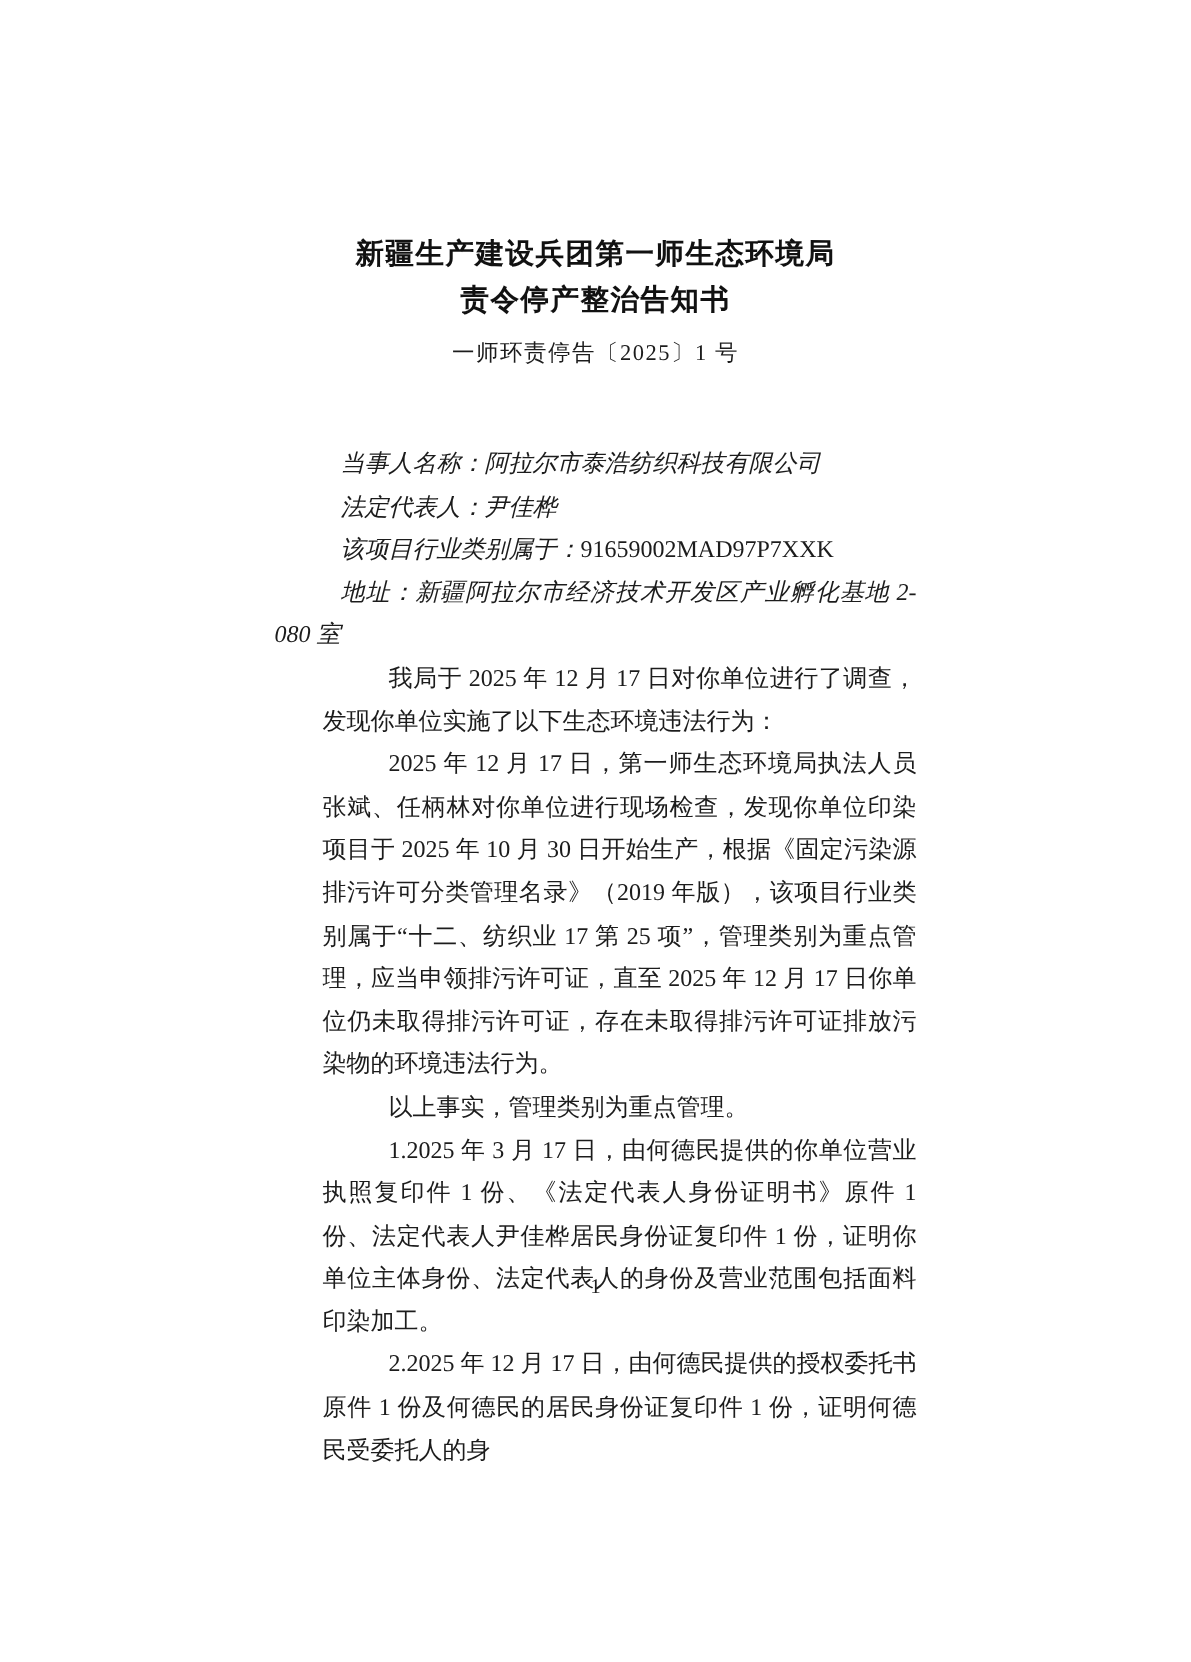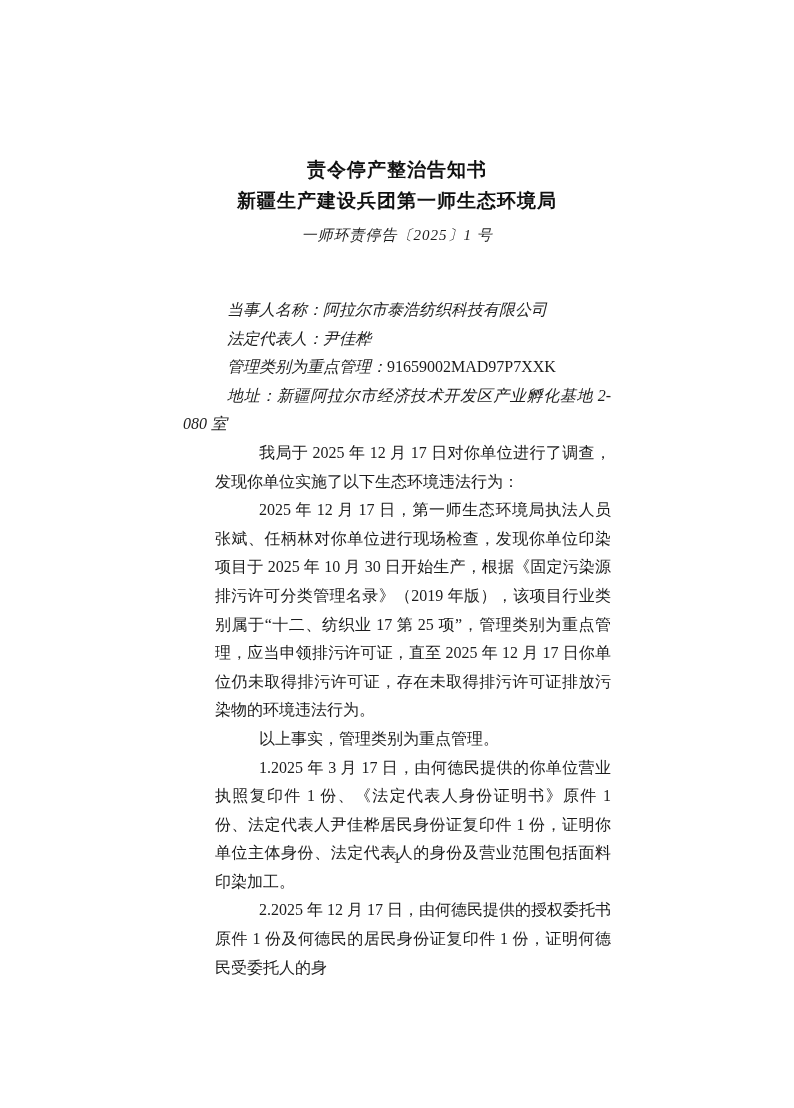--- a/index.html
+++ b/index.html
@@ -29,21 +29,20 @@
     color: #111111;
   }
   .doc-title .title-line { display: block; }
   .doc-number {
     position: absolute;
     top: 226px;
     left: 0;
     width: 100%;
     text-align: center;
     font-size: 15px;
-    font-style: italic; 
     letter-spacing: 1px;
     color: #1c1c1c;
   }
   .content {
     position: absolute;
     top: 296px;
     left: 183px;
     width: 428px;
     font-size: 16px;
     line-height: 28.6px;
@@ -68,33 +67,33 @@
     font-size: 14px;
     color: #1c1c1c;
   }
 </style>
 </head>
 <body>
 
 <div class="page">
 
   <h1 class="doc-title">
+    <span class="title-line">新疆生产建设兵团第一师生态环境局</span>
     <span class="title-line">责令停产整治告知书</span>
-    <span class="title-line">新疆生产建设兵团第一师生态环境局</span>
   </h1>
 
   <div class="doc-number">一师环责停告〔2025〕1 号</div>
 
   <div class="content">
 
     <p class="info-line"><span>当事人名称：</span><span>阿拉尔市泰浩纺织科技有限公司</span></p>
 
     <p class="info-line"><span>法定代表人：</span><span>尹佳桦</span></p>
 
-    <p class="info-line"><span>管理类别为重点管理：</span><span class="latin">91659002MAD97P7XXK</span></p>
+    <p class="info-line"><span>该项目行业类别属于：</span><span class="latin">91659002MAD97P7XXK</span></p>
 
     <p class="info-line"><span>地址：</span><span>新疆阿拉尔市经济技术开发区产业孵化基地 2-080 室</span></p>
 
     <p class="para">我局于 2025 年 12 月 17 日对你单位进行了调查，发现你单位实施了以下生态环境违法行为：</p>
 
     <p class="para">2025 年 12 月 17 日，第一师生态环境局执法人员张斌、任柄林对你单位进行现场检查，发现你单位印染项目于 2025 年 10 月 30 日开始生产，根据《固定污染源排污许可分类管理名录》（2019 年版），该项目行业类别属于“十二、纺织业 17 第 25 项”，管理类别为重点管理，应当申领排污许可证，直至 2025 年 12 月 17 日你单位仍未取得排污许可证，存在未取得排污许可证排放污染物的环境违法行为。</p>
 
     <p class="para">以上事实，管理类别为重点管理。</p>
 
     <p class="para">1.2025 年 3 月 17 日，由何德民提供的你单位营业执照复印件 1 份、《法定代表人身份证明书》原件 1 份、法定代表人尹佳桦居民身份证复印件 1 份，证明你单位主体身份、法定代表人的身份及营业范围包括面料印染加工。</p>

